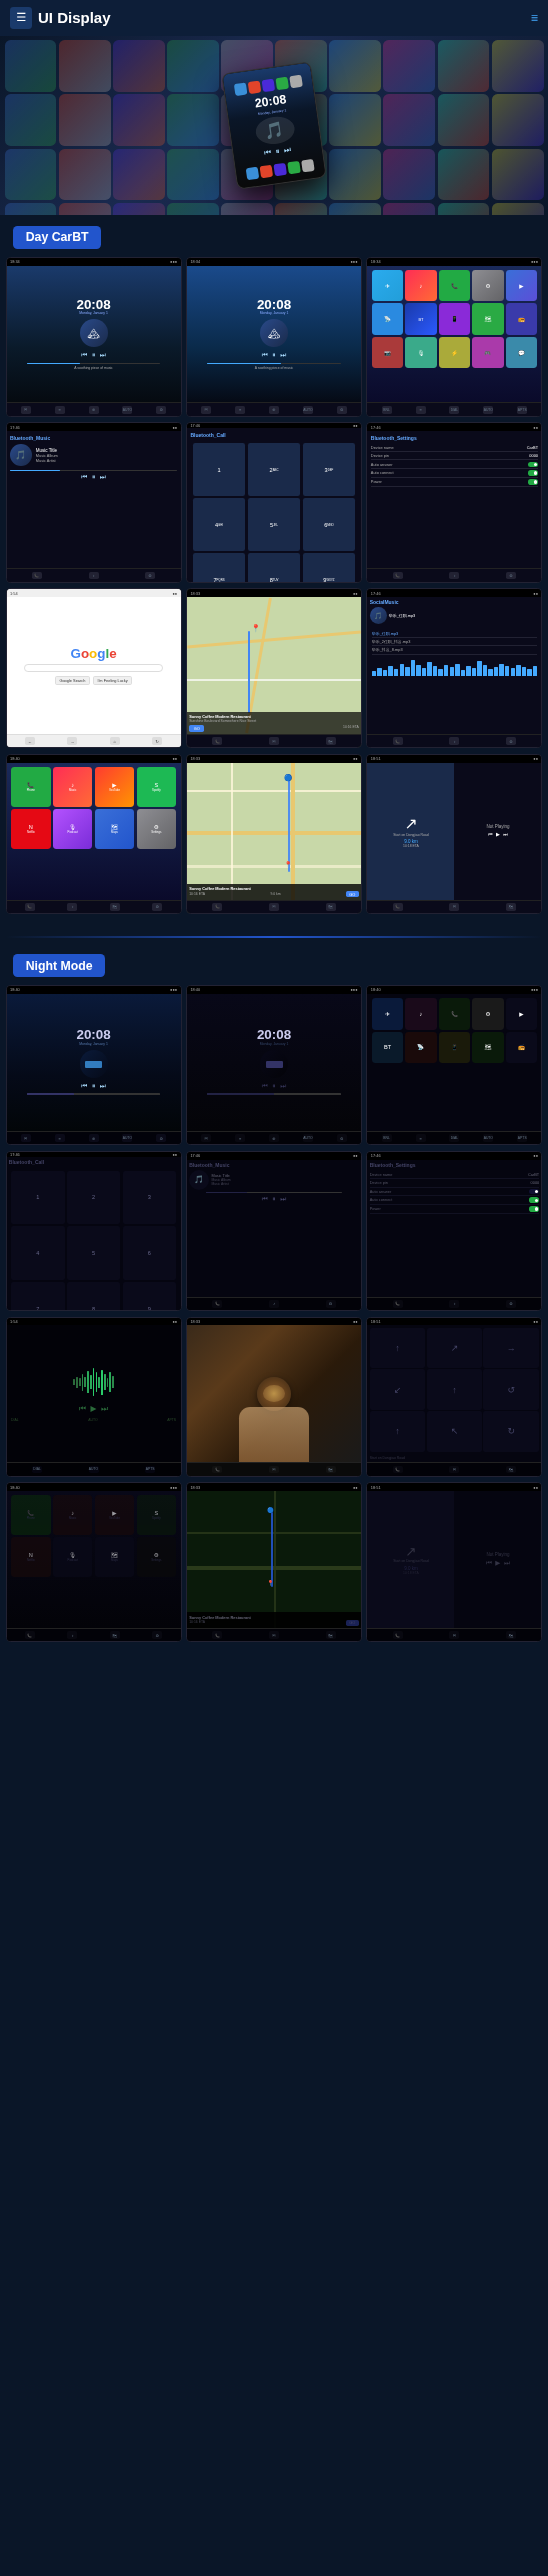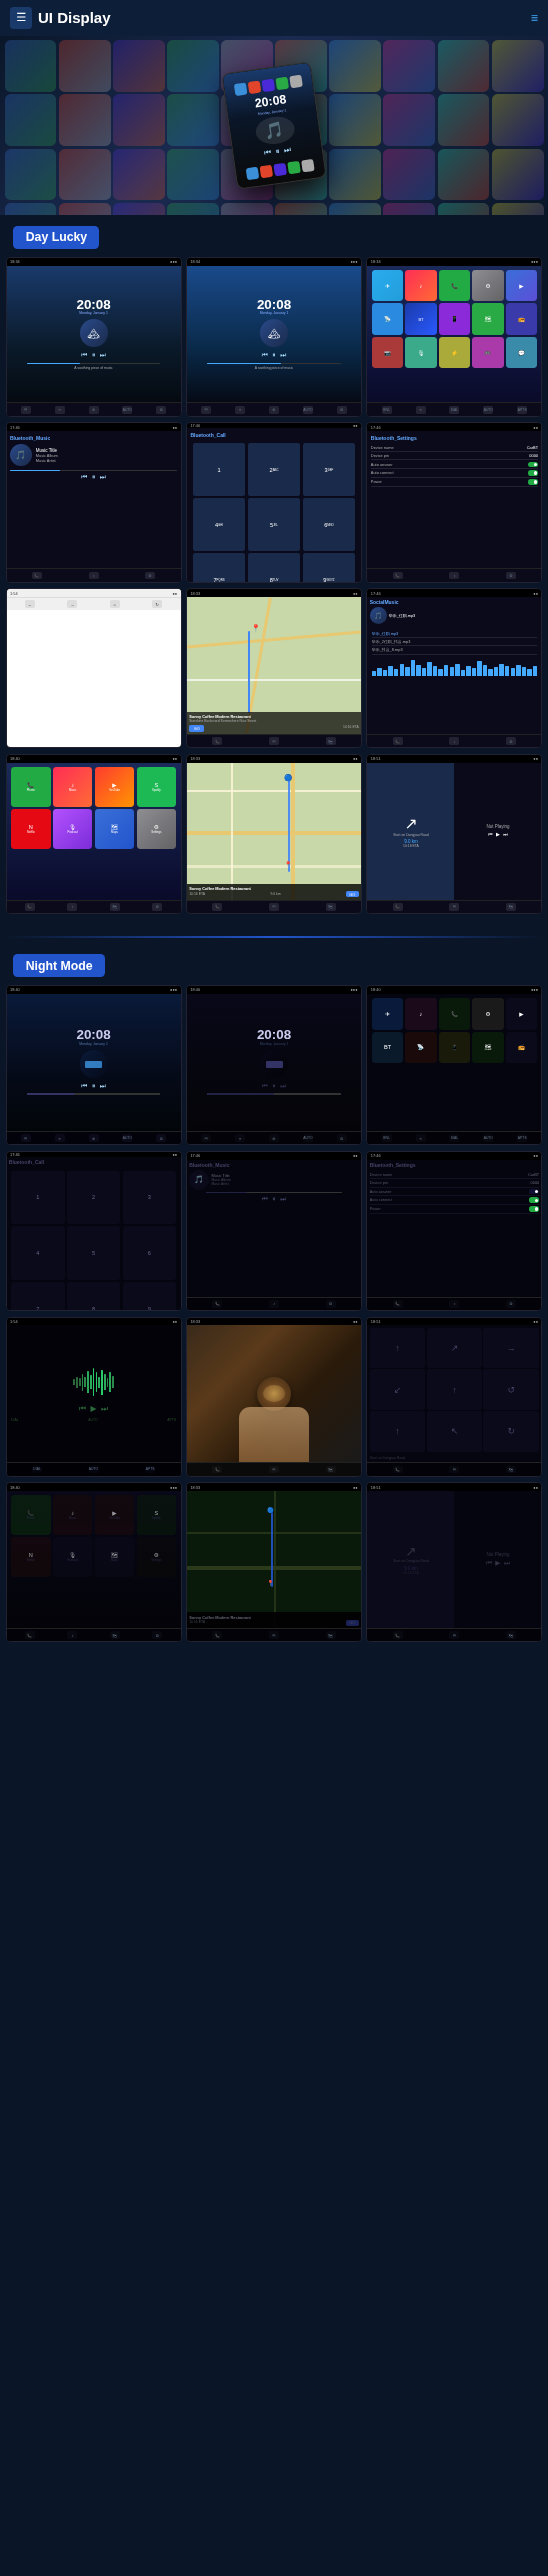--- a/index.html
+++ b/index.html
@@ -493,21 +493,21 @@
         <div class="hero-device-app" style="background:#4a2ad8;"></div>
         <div class="hero-device-app" style="background:#2aaa44;"></div>
         <div class="hero-device-app" style="background:#aaa;"></div>
       </div>
     </div>
   </div>
 </div>
 
 <div class="mode-section">
   <div style="padding: 0 6.7px;">
-    <span class="mode-header day-mode-header">Day Lucky</span>
+    <span class="mode-header day-mode-header">Day CarBT</span>
   </div>
 
   <div class="screenshots-grid">
 
     <div class="screenshot">
       <div class="car-screen" style="background:#0a1020;">
         <div class="cs-statusbar">
           <span>18:34</span>
             <span>●●●</span>
         </div>
@@ -700,20 +700,30 @@
     </div>
   </div>
 
   <div class="screenshots-grid">
 
     <div class="screenshot">
       <div class="car-screen" style="background:#fff;">
         <div class="cs-statusbar" style="background:#f0f0f0;color:#333;">
           <span>1:54</span>
             <span>●●</span>
+        </div>
+        <div class="cs-google">
+          <div class="cs-google-logo">
+            <span class="cs-google-g">G</span><span class="cs-google-o1">o</span><span class="cs-google-o2">o</span><span class="cs-google-g2">g</span><span class="cs-google-l">l</span><span class="cs-google-e">e</span>
+          </div>
+          <div class="cs-google-search"></div>
+          <div style="display:flex;gap:3.4px;">
+            <div style="background:#f0f0f0;border:0.6px solid #ddd;border-radius:1.7px;padding:1.1px 3.4px;font-size:3.9px;color:#333;">Google Search</div>
+            <div style="background:#f0f0f0;border:0.6px solid #ddd;border-radius:1.7px;padding:1.1px 3.4px;font-size:3.9px;color:#333;">I'm Feeling Lucky</div>
+          </div>
         </div>
         <div class="cs-bottom-bar" style="background:#f0f0f0;border-top:0.6px solid #ddd;">
           <div class="cs-bottom-icon" style="background:#ddd;color:#333;">←</div>
           <div class="cs-bottom-icon" style="background:#ddd;color:#333;">→</div>
           <div class="cs-bottom-icon" style="background:#ddd;color:#333;">⌂</div>
           <div class="cs-bottom-icon" style="background:#ddd;color:#333;">↻</div>
         </div>
       </div>
     </div>
 

